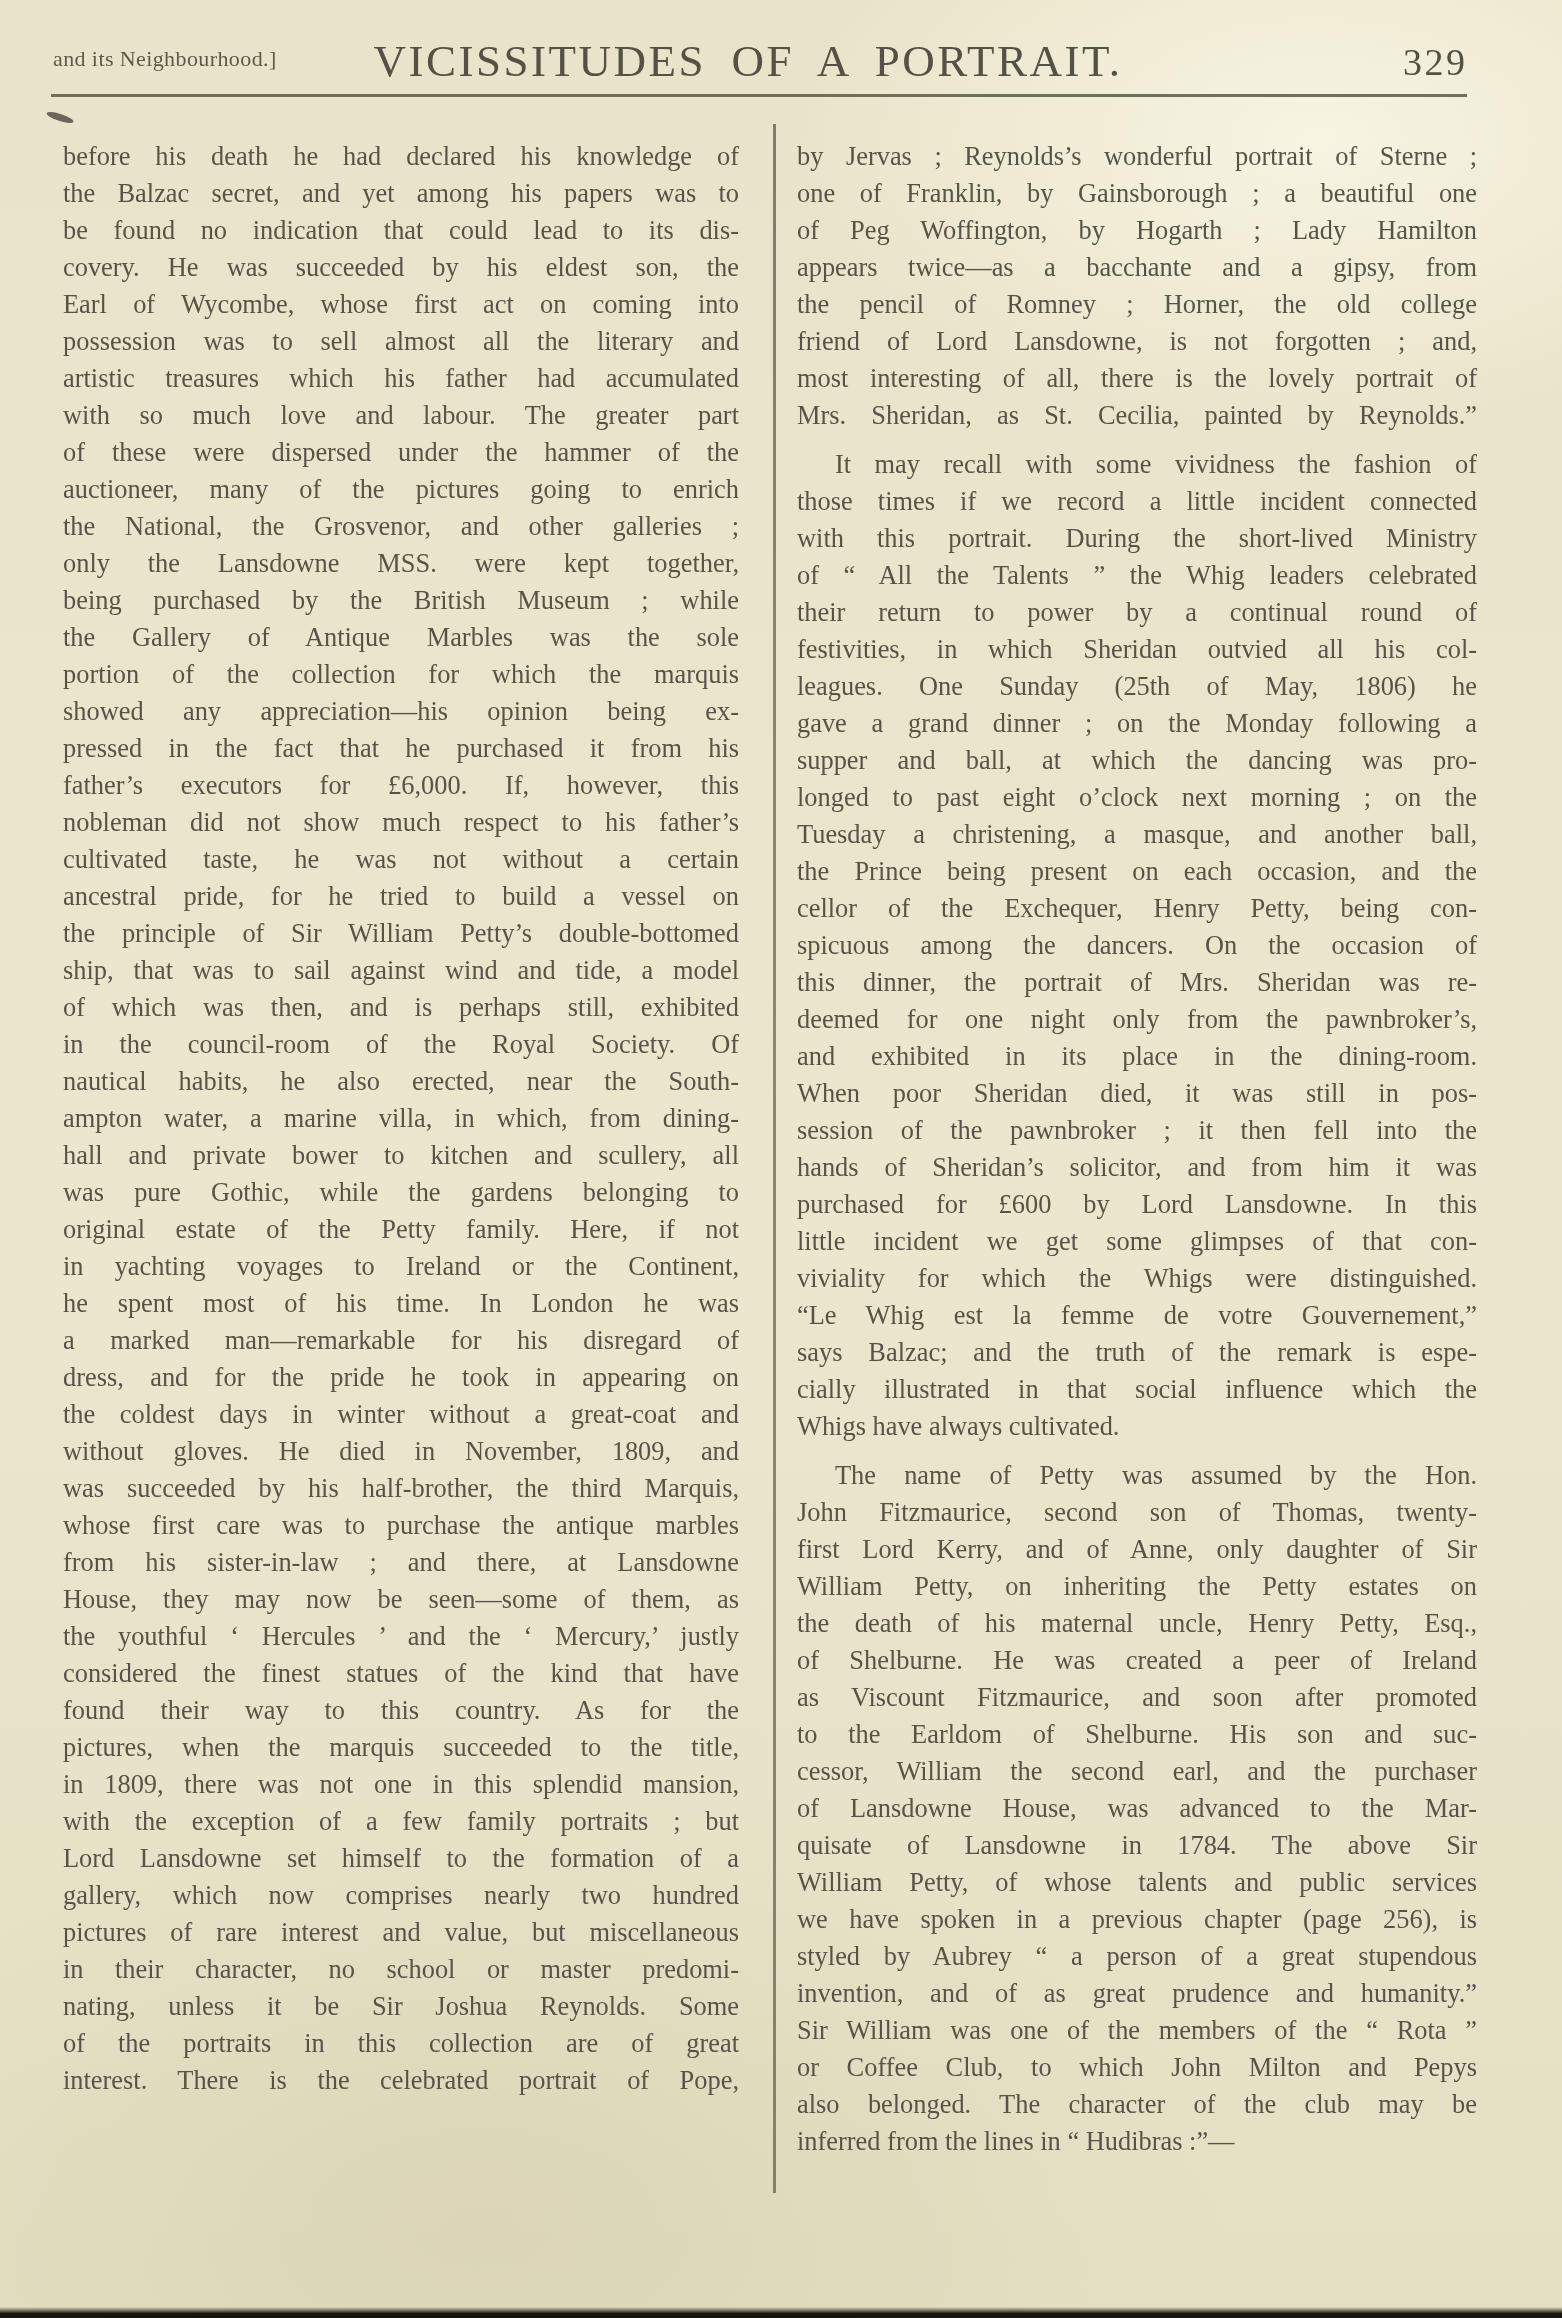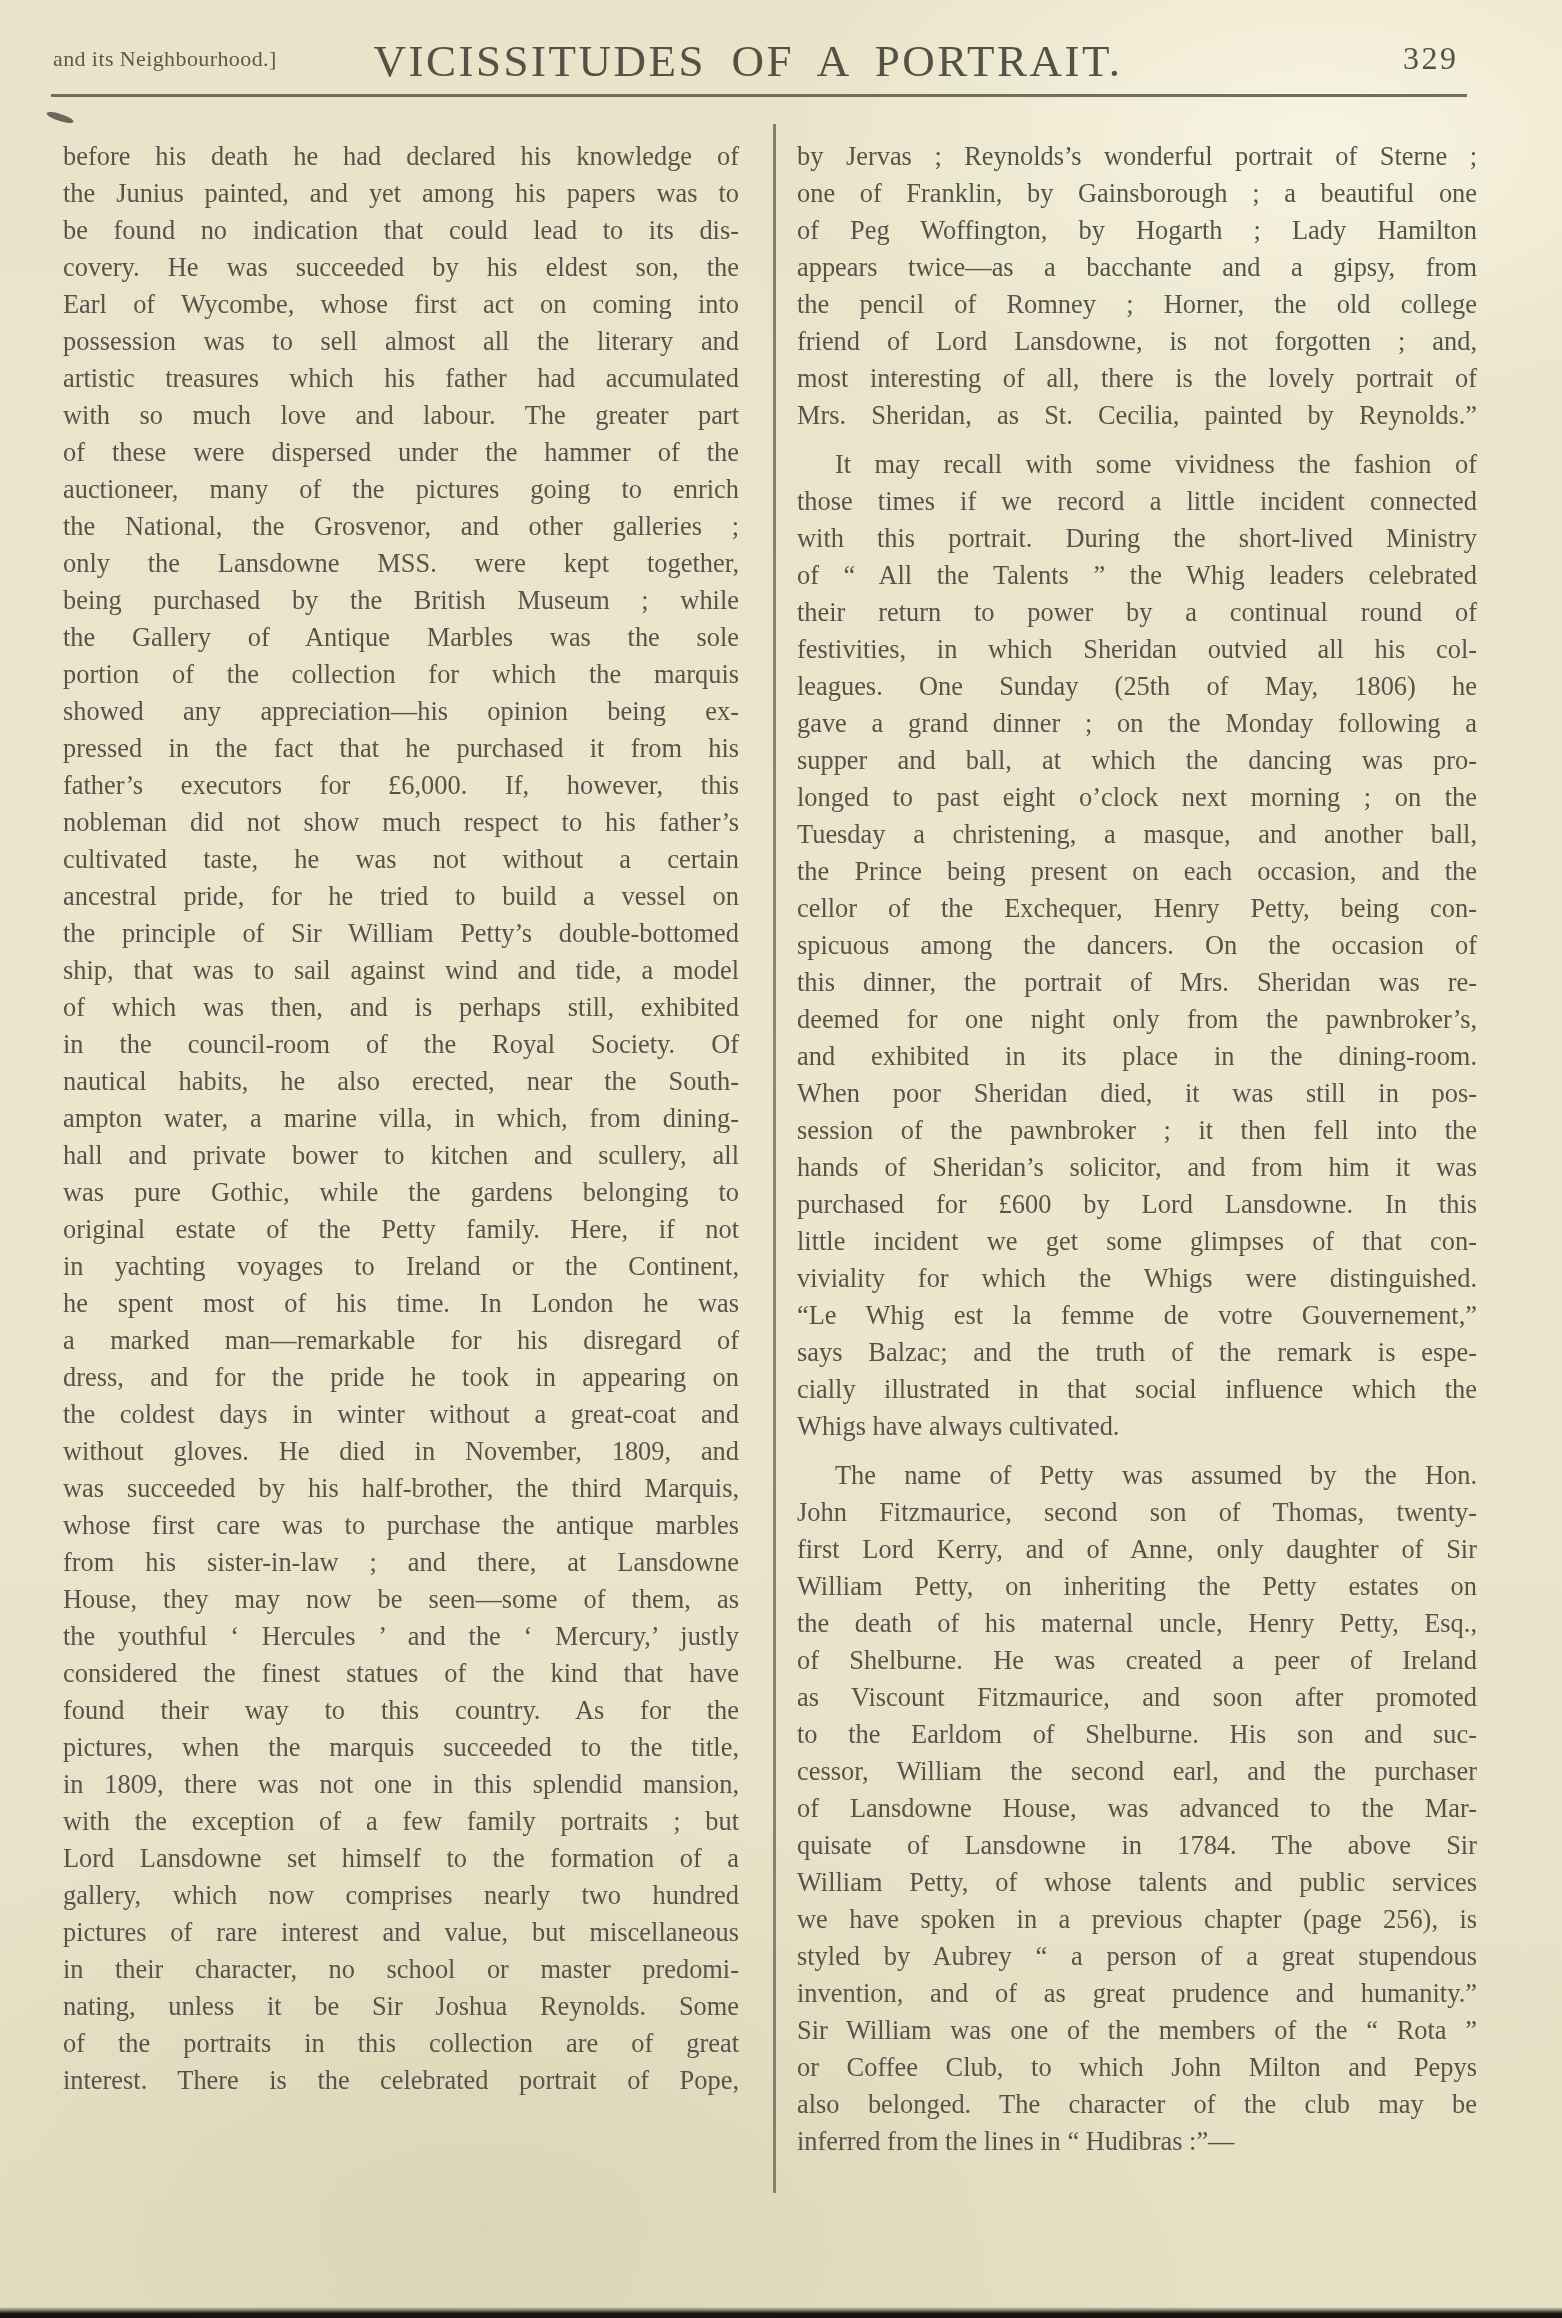--- a/index.html
+++ b/index.html
@@ -24,21 +24,21 @@
     white-space: nowrap;
   }
   .header-title {
     position: absolute; left: 748px; top: 35px;
     transform: translateX(-50%);
     font-size: 45px; letter-spacing: 2.5px; word-spacing: 11.6px;
     color: #555147; white-space: nowrap;
   }
   .page-number {
     position: absolute; left: 1403px; top: 40px;
-    font-size: 32px; letter-spacing: 2.5px; color: #555147;
+    font-size: 38px; letter-spacing: 2.5px; color: #555147;
   }
   .header-rule {
     position: absolute; left: 51px; top: 94px;
     width: 1416px; height: 2.5px;
     background: #716d60;
   }
   .col-divider {
     position: absolute; left: 773px; top: 124px;
     width: 2.5px; height: 2069px;
     background: linear-gradient(180deg, #6f6b5e 0%, #7b7769 45%, #737060 100%);
@@ -88,21 +88,21 @@
 
   <div class="page-number">329</div>
 
   <div class="header-rule"></div>
   <div class="ink-blot"></div>
   <div class="col-divider"></div>
 
   <div class="column column-left">
       <div class="para fill-last">
         <div class="line">before his death he had declared his knowledge of</div>
-        <div class="line">the Junius painted, and yet among his papers was to</div>
+        <div class="line">the Balzac secret, and yet among his papers was to</div>
         <div class="line">be found no indication that could lead to its dis-</div>
         <div class="line">covery.  He was succeeded by his eldest son, the</div>
         <div class="line">Earl of Wycombe, whose first act on coming into</div>
         <div class="line">possession was to sell almost all the literary and</div>
         <div class="line">artistic treasures which his father had accumulated</div>
         <div class="line">with so much love and labour.  The greater part</div>
         <div class="line">of these were dispersed under the hammer of the</div>
         <div class="line">auctioneer, many of the pictures going to enrich</div>
         <div class="line">the National, the Grosvenor, and other galleries ;</div>
         <div class="line">only the Lansdowne MSS. were kept together,</div>

